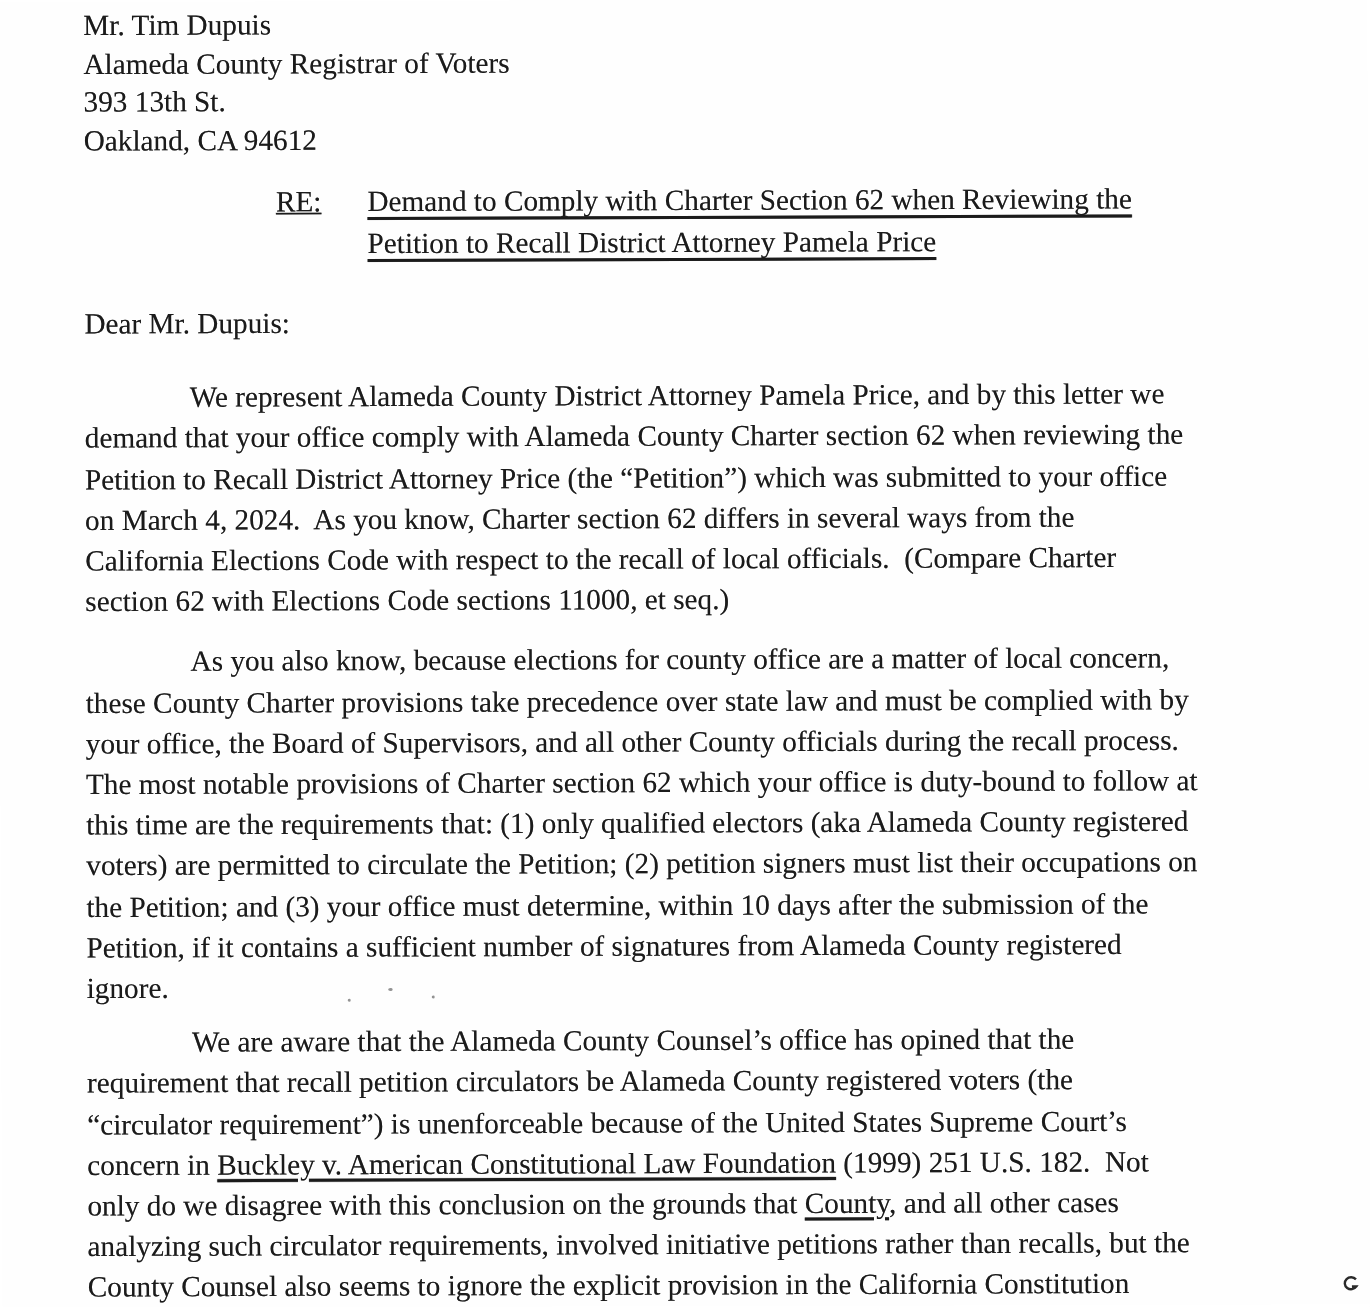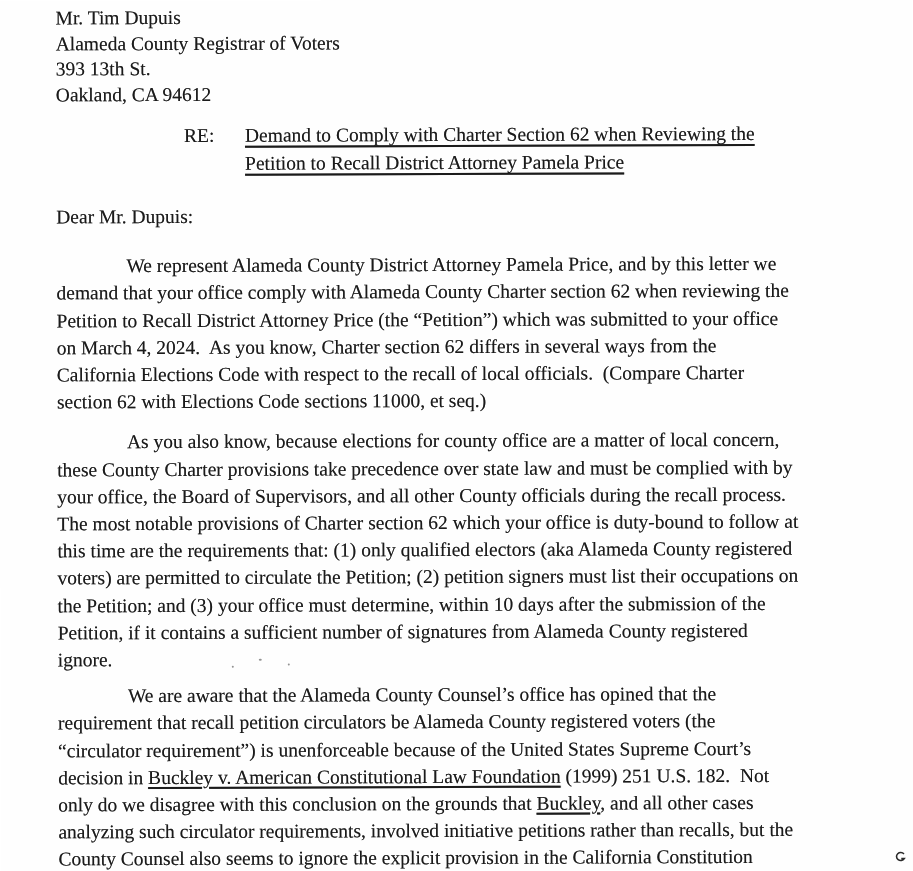--- a/index.html
+++ b/index.html
@@ -25,21 +25,21 @@
     text-shadow: 0 0 0.4px rgba(20,20,20,0.55);
   }
   .address { line-height: 25.5px; }
   .address div { white-space: pre; }
   .re-block {
     margin-top: 15px;
     display: flex;
     padding-left: 128px;
     line-height: 28px;
   }
-  .re-label { width: 61px; flex: 0 0 61px; }
+  .re-label { width: 61px; flex: 0 0 61px; text-decoration: underline; }
   .re-subject div {
     white-space: pre;
     text-decoration: underline;
     text-underline-offset: 4px;
     text-decoration-thickness: 1.5px;
   }
   .salutation { margin-top: 25px; line-height: 27.2px; white-space: pre; }
   .para { line-height: 27.2px; }
   .para .line { white-space: pre; }
   .para .line.first { padding-left: 70px; }
@@ -105,22 +105,22 @@
           <div class="line"><span>this time are the requirements that: (1) only qualified electors (aka Alameda County registered</span></div>
           <div class="line"><span>voters) are permitted to circulate the Petition; (2) petition signers must list their occupations on</span></div>
           <div class="line"><span>the Petition; and (3) your office must determine, within 10 days after the submission of the</span></div>
           <div class="line"><span>Petition, if it contains a sufficient number of signatures from Alameda County registered</span></div>
           <div class="line"><span>ignore.</span></div>
         </div>
         <div class="para para-3">
           <div class="line first"><span>We are aware that the Alameda County Counsel’s office has opined that the</span></div>
           <div class="line"><span>requirement that recall petition circulators be Alameda County registered voters (the</span></div>
           <div class="line"><span>“circulator requirement”) is unenforceable because of the United States Supreme Court’s</span></div>
-          <div class="line"><span>decision in </span><span class="u">Buckley v. American Constitutional Law Foundation</span><span> (1999) 251 U.S. 182.  Not</span></div>
-          <div class="line"><span>only do we disagree with this conclusion on the grounds that </span><span class="u">Buckley</span><span>, and all other cases</span></div>
+          <div class="line"><span>concern in </span><span class="u">Buckley v. American Constitutional Law Foundation</span><span> (1999) 251 U.S. 182.  Not</span></div>
+          <div class="line"><span>only do we disagree with this conclusion on the grounds that </span><span class="u">County</span><span>, and all other cases</span></div>
           <div class="line"><span>analyzing such circulator requirements, involved initiative petitions rather than recalls, but the</span></div>
           <div class="line"><span>County Counsel also seems to ignore the explicit provision in the California Constitution</span></div>
         </div>
       </div>
   </div>
 
   <span class="speck speck-1"></span>
   <span class="speck speck-2"></span>
   <span class="speck speck-3"></span>
 

